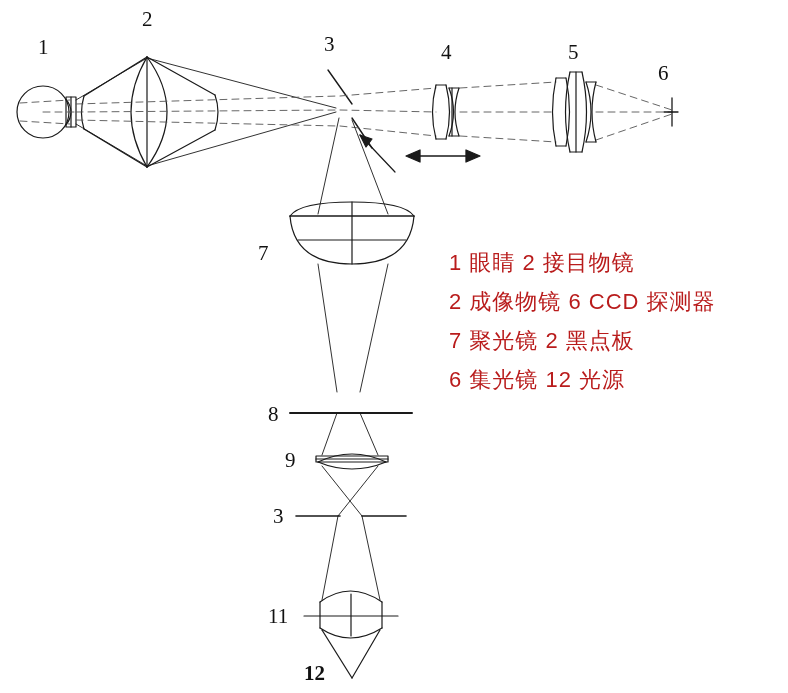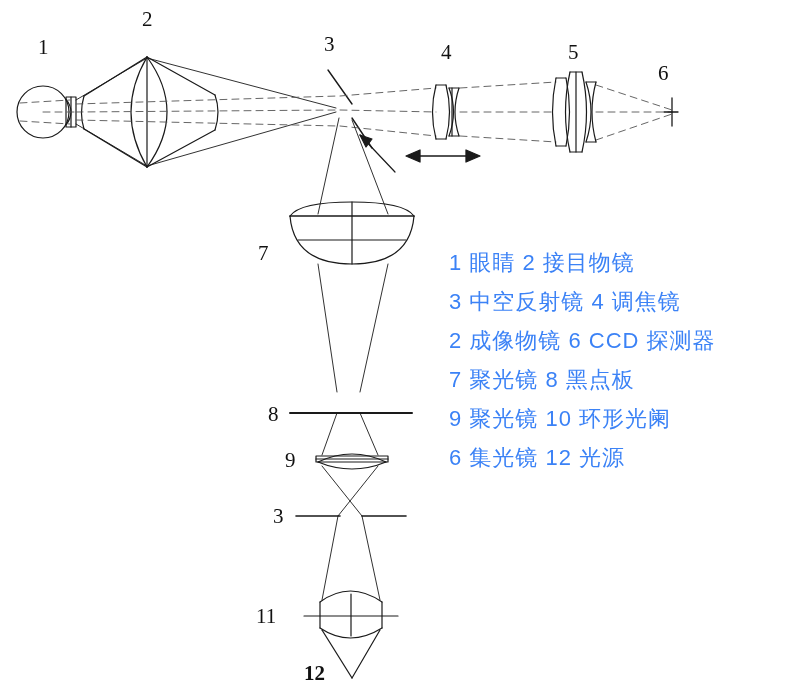--- a/index.html
+++ b/index.html
@@ -39,21 +39,21 @@
   }
   #legend {
     position: absolute;
     left: 449px;
     top: 252px;
     width: 336px;
   }
   .legend-line {
     font-family: "Liberation Sans", sans-serif;
     font-size: 22px;
-    color: #3b82f6;
+    color: #b91c1c;
     line-height: 1;
     margin-bottom: 17px;
     white-space: nowrap;
     letter-spacing: 1px;
   }
 </style>
 </head>
 <body>
 
 <div id="diagram-root">
@@ -219,25 +219,23 @@
   <div class="num-label" style="left:38px; top:37px;">1</div>
   <div class="num-label" style="left:142px; top:9px;">2</div>
   <div class="num-label" style="left:324px; top:34px;">3</div>
   <div class="num-label" style="left:441px; top:42px;">4</div>
   <div class="num-label" style="left:568px; top:42px;">5</div>
   <div class="num-label" style="left:658px; top:63px;">6</div>
   <div class="num-label" style="left:258px; top:243px;">7</div>
   <div class="num-label" style="left:268px; top:404px;">8</div>
   <div class="num-label" style="left:285px; top:450px;">9</div>
   <div class="num-label" style="left:273px; top:506px;">3</div>
-  <div class="num-label" style="left:256px; top:606px;text-align:right;">11</div>
+  <div class="num-label" style="left:268px; top:606px;text-align:right;">11</div>
   <div class="num-label" style="left:304px; top:663px;font-weight:bold;">12</div>
 
   <div id="legend">
     <div class="legend-line">1 眼睛  2 接目物镜</div>
-    <div class="legend-line">3 中空反射镜  4 调焦镜</div>
     <div class="legend-line">2 成像物镜  6 CCD 探测器</div>
-    <div class="legend-line">7 聚光镜  8 黑点板</div>
-    <div class="legend-line">9 聚光镜  10 环形光阑</div>
+    <div class="legend-line">7 聚光镜  2 黑点板</div>
     <div class="legend-line">6 集光镜  12 光源</div>
   </div>
 
 </div>
 
 </body></html>

